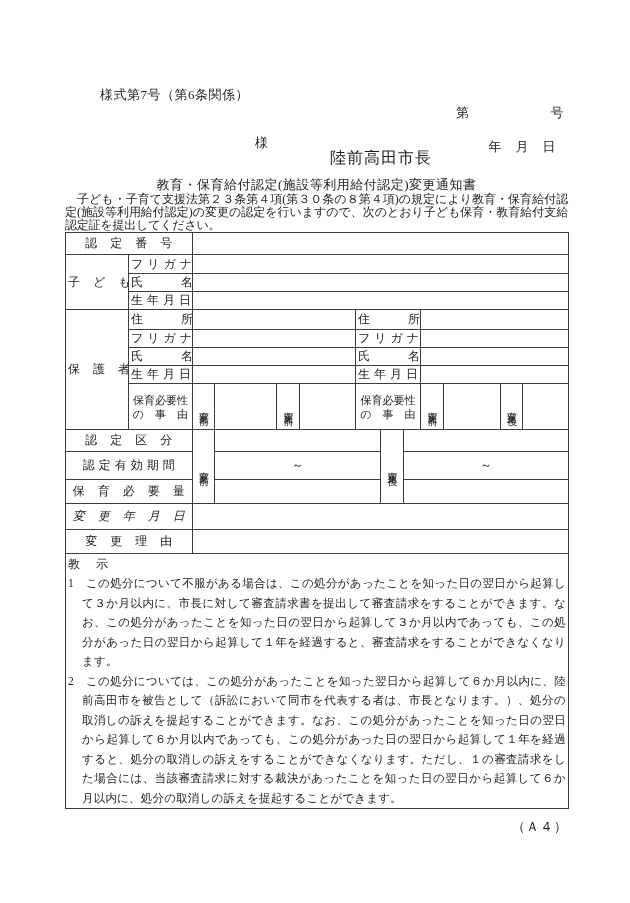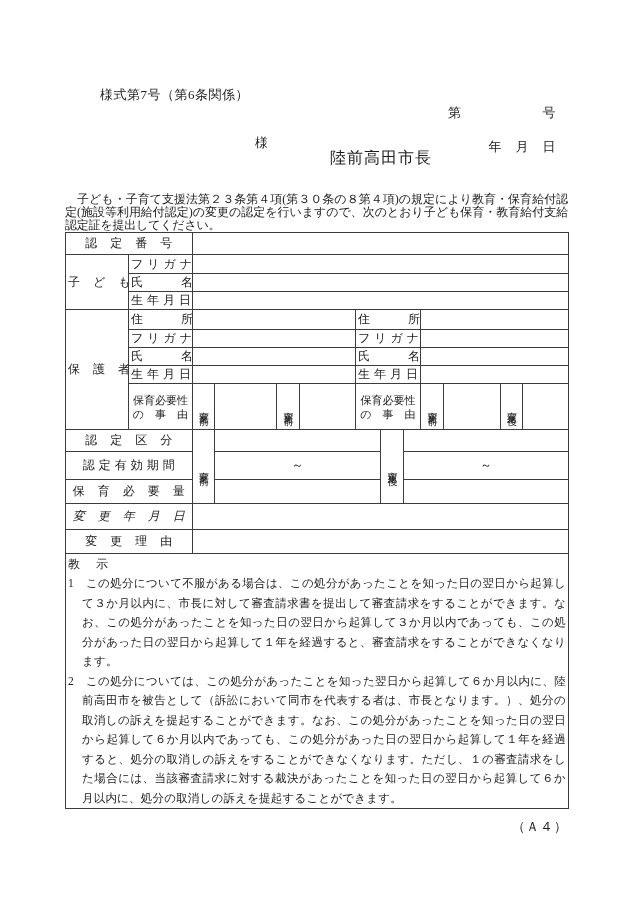--- a/index.html
+++ b/index.html
@@ -7,21 +7,21 @@
   body {
     width: 630px; height: 903px;
     font-family: "Liberation Serif", "DejaVu Serif", serif;
     color: #1c1c1c;
     position: relative;
     overflow: hidden;
   }
   .sheet { position: relative; width: 630px; height: 903px; border-radius: 28px; }
 
   .form-ref { position: absolute; left: 100px; top: 86px; font-size: 13px; letter-spacing: 0.5px; }
-  .doc-no   { position: absolute; right: 74px; top: 104px; font-size: 13px; letter-spacing: 0.5px; }
+  .doc-no   { position: absolute; right: 66px; top: 104px; font-size: 13px; letter-spacing: 0.5px; }
   .date-line{ position: absolute; right: 74px; top: 138px; font-size: 13px; letter-spacing: 0.5px; }
   .addressee{ position: absolute; left: 255px; top: 134px; font-size: 13px; }
   .issuer   { position: absolute; left: 330px; top: 148px; font-size: 16px; letter-spacing: 1px; }
 
   .doc-title {
     position: absolute; left: 65px; width: 503px; top: 176px;
     text-align: center; font-size: 13px; letter-spacing: 0.5px;
   }
   .intro {
     position: absolute; left: 65px; top: 193px; width: 503px;
@@ -80,20 +80,21 @@
 <body>
 
 <div class="sheet">
 
   <div class="form-ref">様式第7号（第6条関係）</div>
   <div class="doc-no">第　　　　　　号</div>
   <div class="date-line">年　月　日</div>
   <div class="addressee">様</div>
   <div class="issuer">陸前高田市長</div>
 
+  <div class="doc-title">教育・保育給付認定(施設等利用給付認定)変更通知書</div>
   <div class="intro">　子ども・子育て支援法第２３条第４項(第３０条の８第４項)の規定により教育・保育給付認定(施設等利用給付認定)の変更の認定を行いますので、次のとおり子ども保育・教育給付支給認定証を提出してください。</div>
 
   <table class="main">
     <colgroup>
       <col style="width:63px">
         <col style="width:64px">
         <col style="width:22px">
       <col style="width:62px">
         <col style="width:23px">
         <col style="width:56px">

